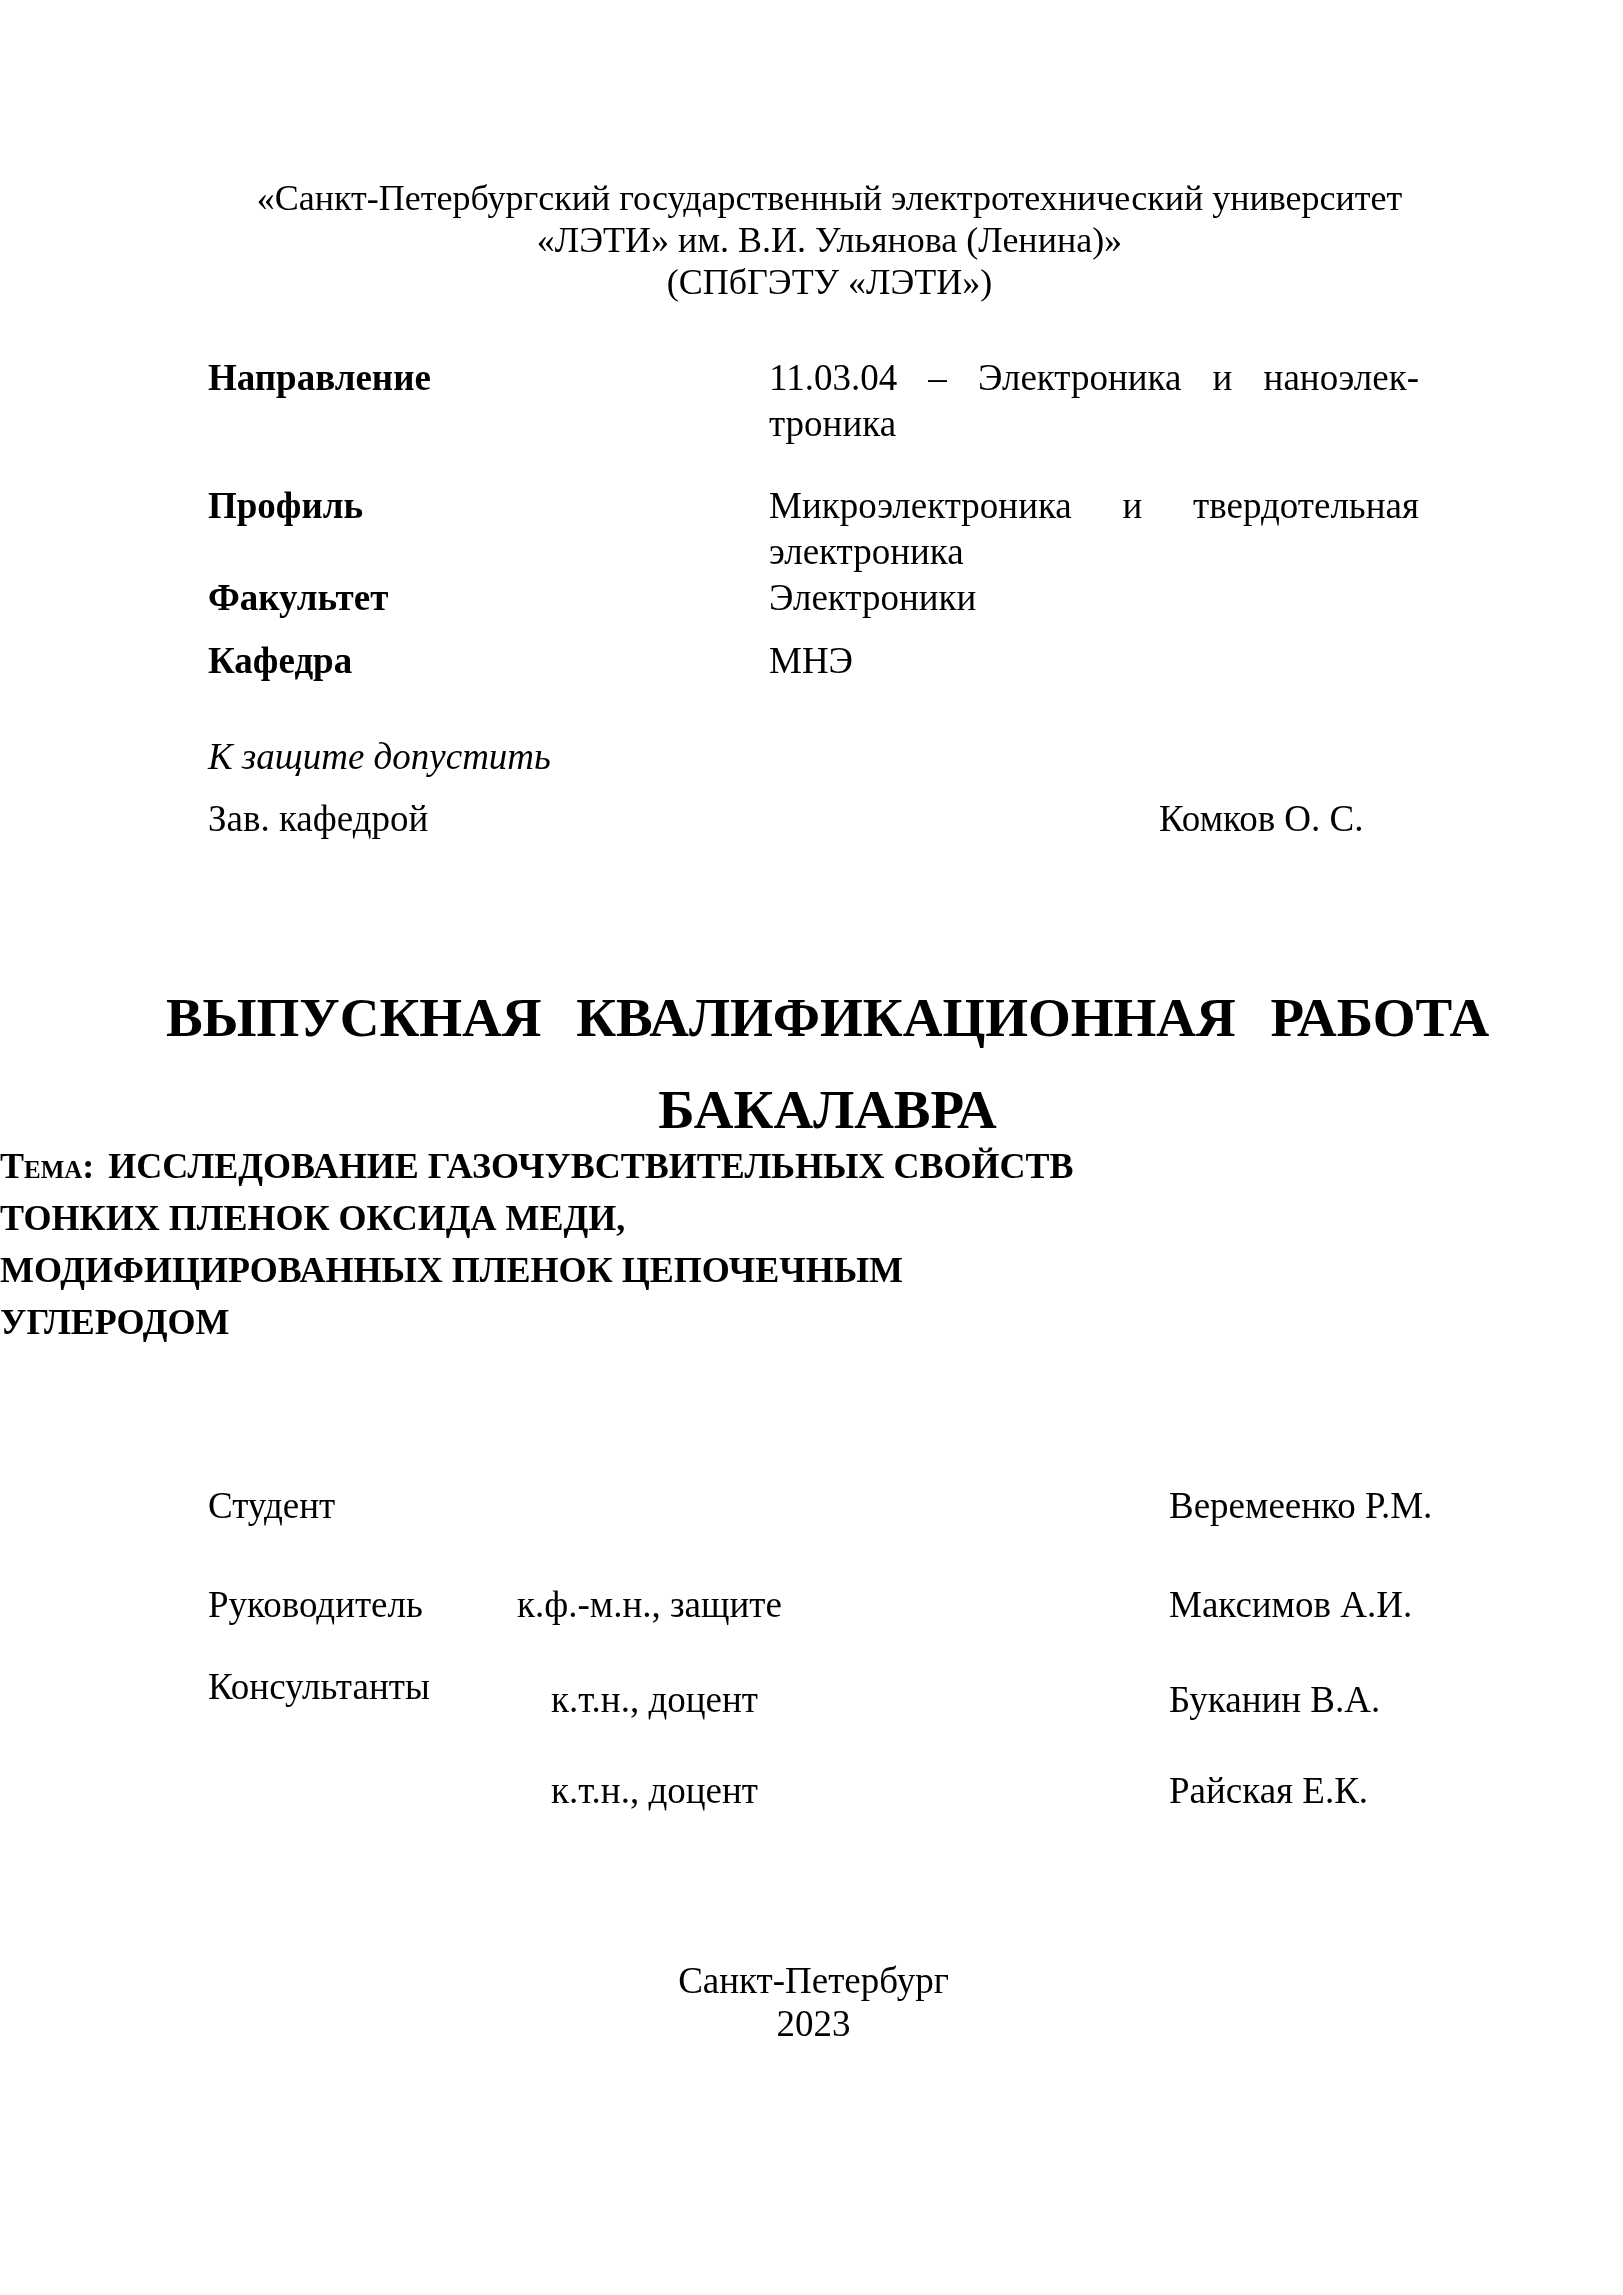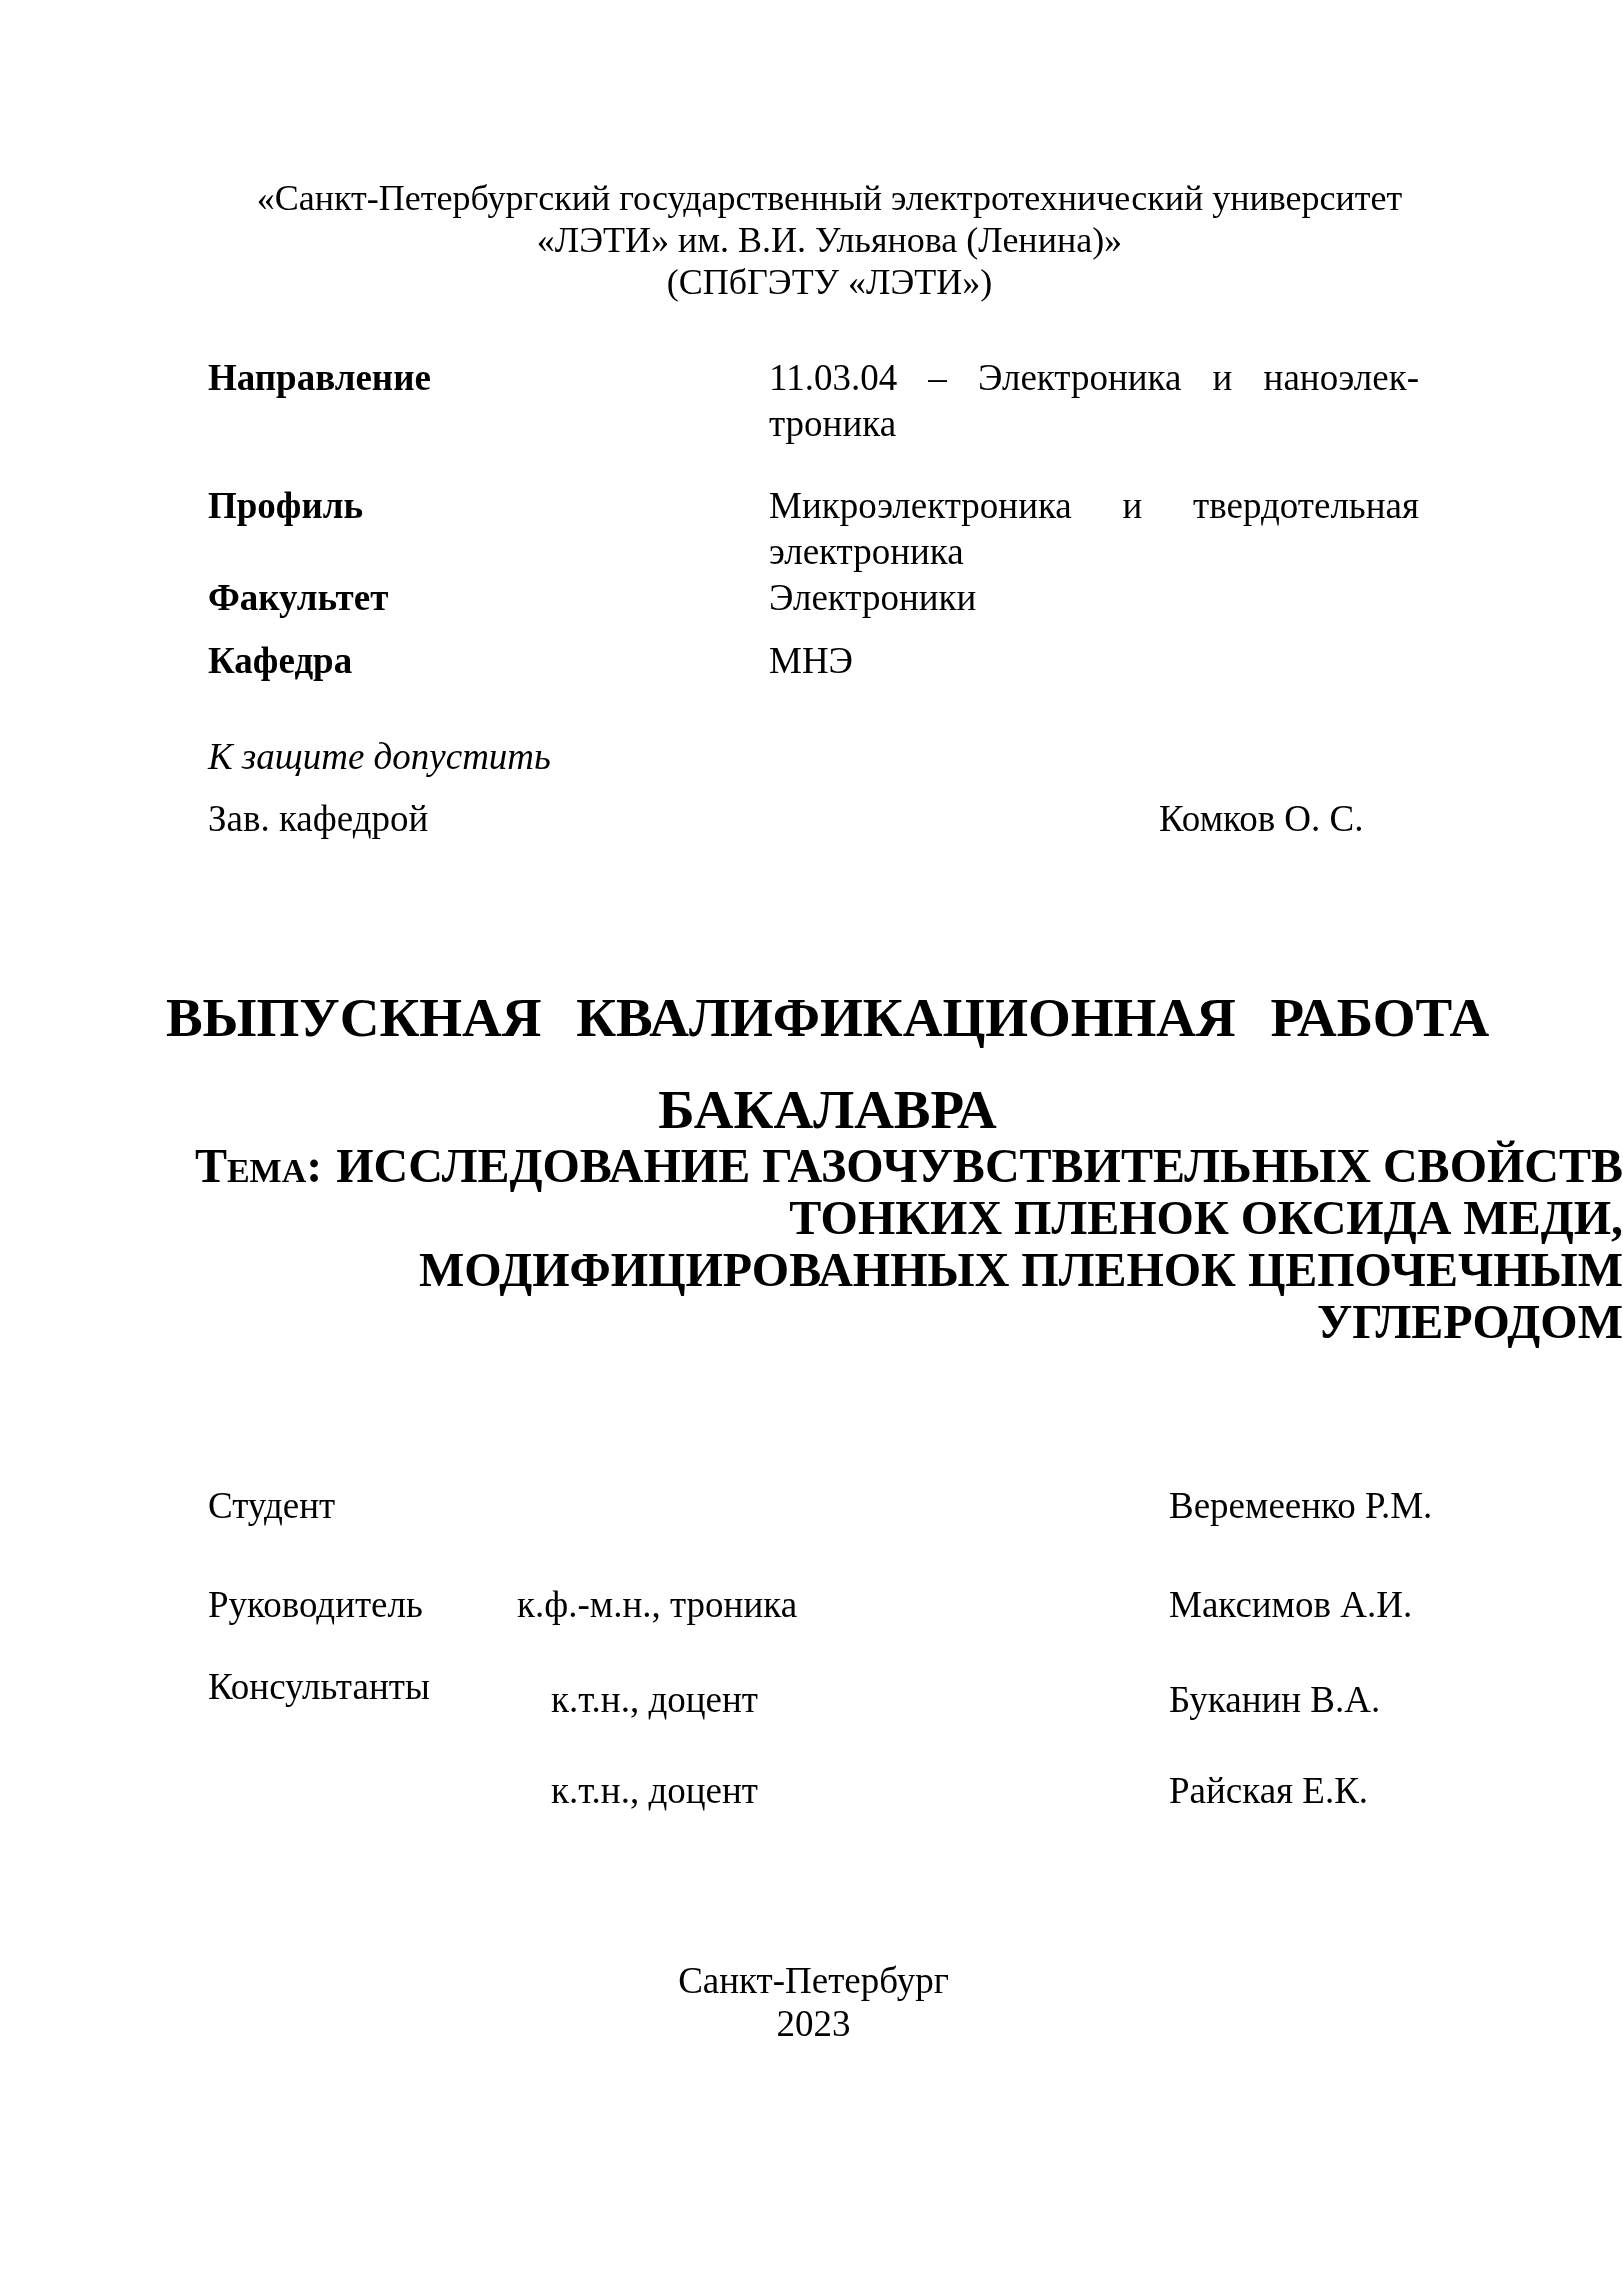--- a/index.html
+++ b/index.html
@@ -54,23 +54,23 @@
     font-weight: bold;
     font-size: 55px;
     line-height: 67px;
   }
   .wt1 { word-spacing: 0.38em; white-space: nowrap; }
   .wt2 { margin-top: 25px; white-space: nowrap; }
 
   
   .theme {
     top: 1140px; left: 0; width: 1623px;
-    text-align: right;
+    text-align: left;
     font-weight: bold;
-    font-size: 48px;
+    font-size: 36px;
     line-height: 52px;
   }
   .theme-line { white-space: nowrap; }
   .smallcaps { font-variant: small-caps; margin-right: 14px; }
 
   
   .signs {
     top: 1483px; left: 208px; width: 1272px;
     font-size: 37px;
     line-height: 46px;
@@ -150,21 +150,21 @@
   </div>
 
   <div class="abs signs">
     <div class="srow">
       <div class="scell">Студент</div>
       <div class="scell"></div>
       <div class="scell">Веремеенко Р.М.</div>
     </div>
     <div class="srow srow-2">
       <div class="scell">Руководитель</div>
-      <div class="scell">к.ф.-м.н., троника</div>
+      <div class="scell">к.ф.-м.н., защите</div>
       <div class="scell">Максимов А.И.</div>
     </div>
     <div class="srow srow-3">
       <div class="scell raise">Консультанты</div>
       <div class="scell indent">к.т.н., доцент</div>
       <div class="scell">Буканин В.А.</div>
     </div>
     <div class="srow srow-4">
       <div class="scell"></div>
       <div class="scell indent">к.т.н., доцент</div>

